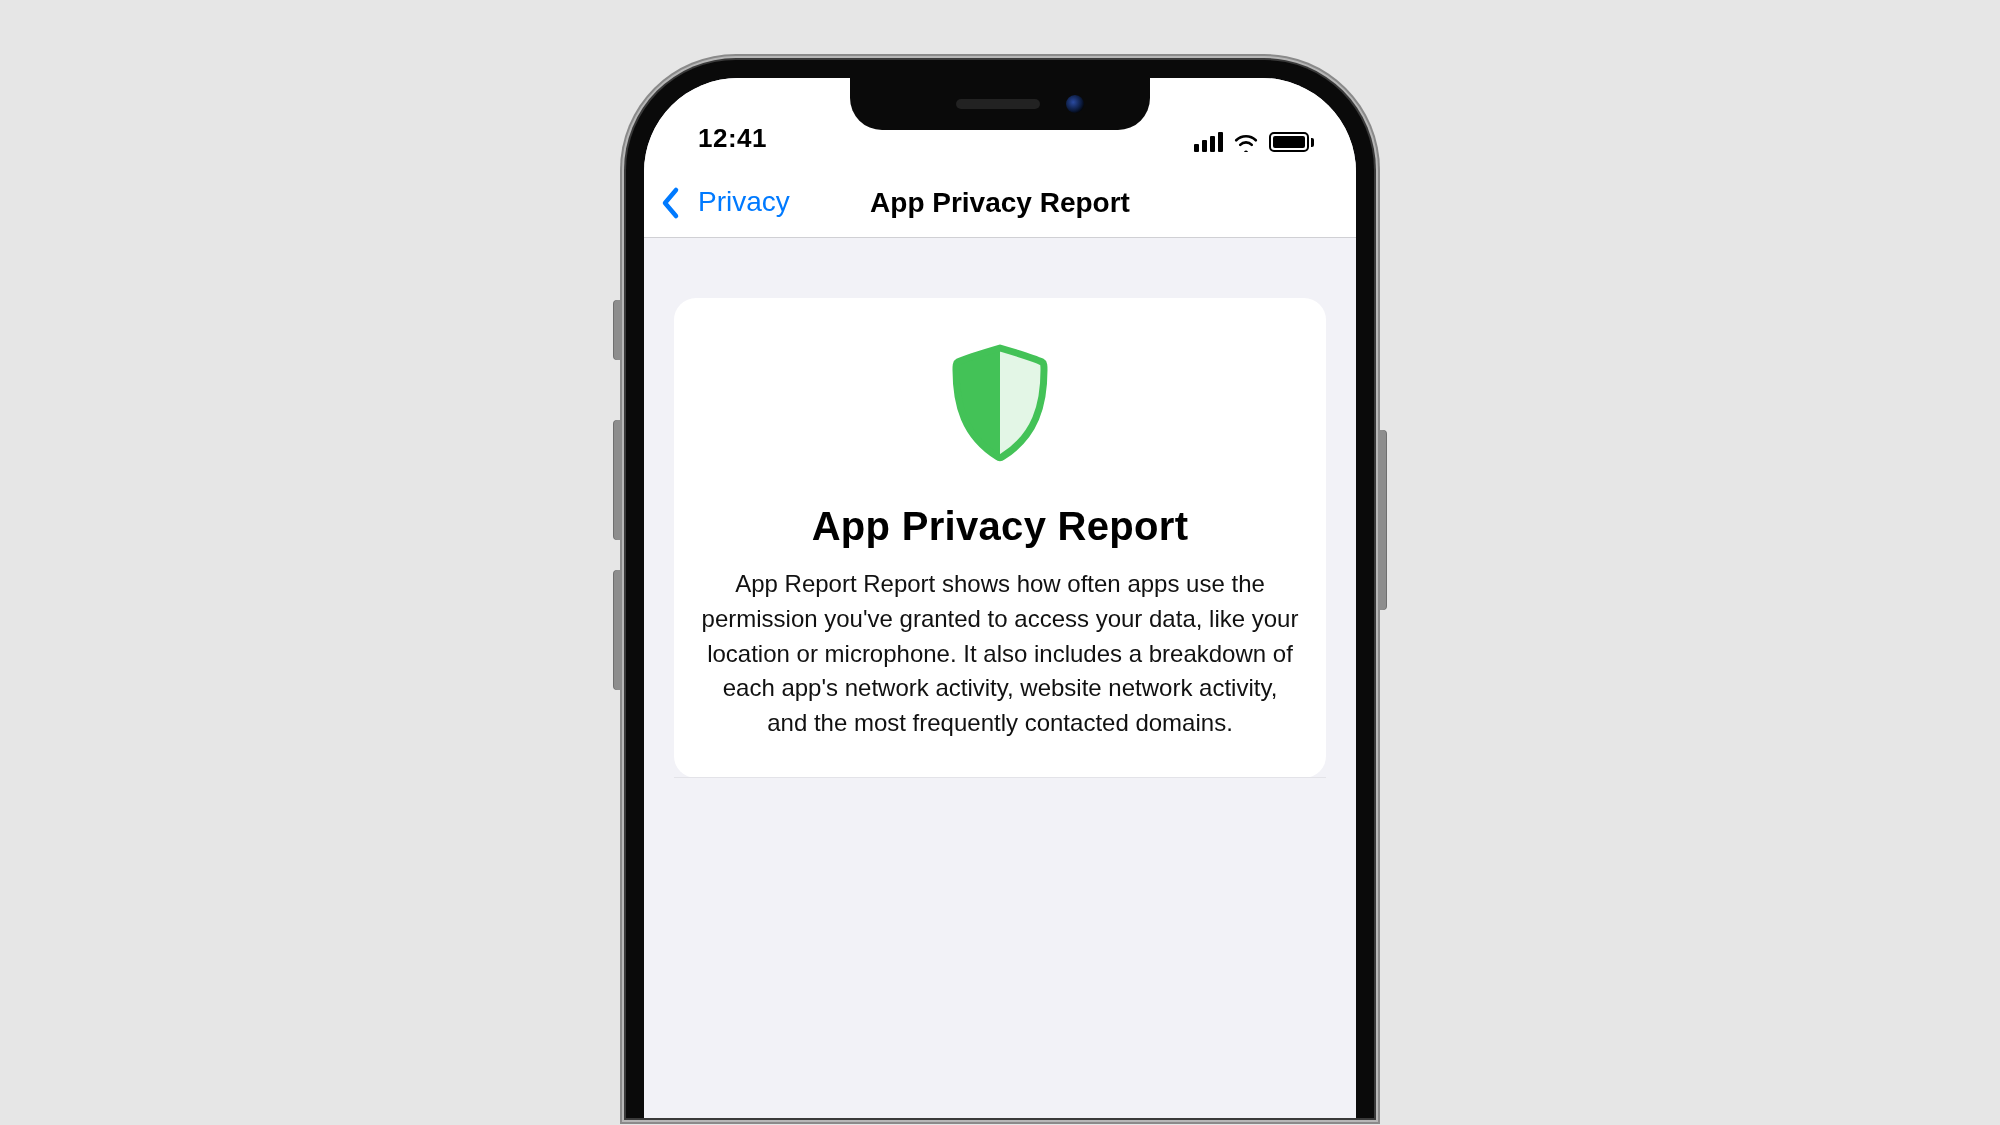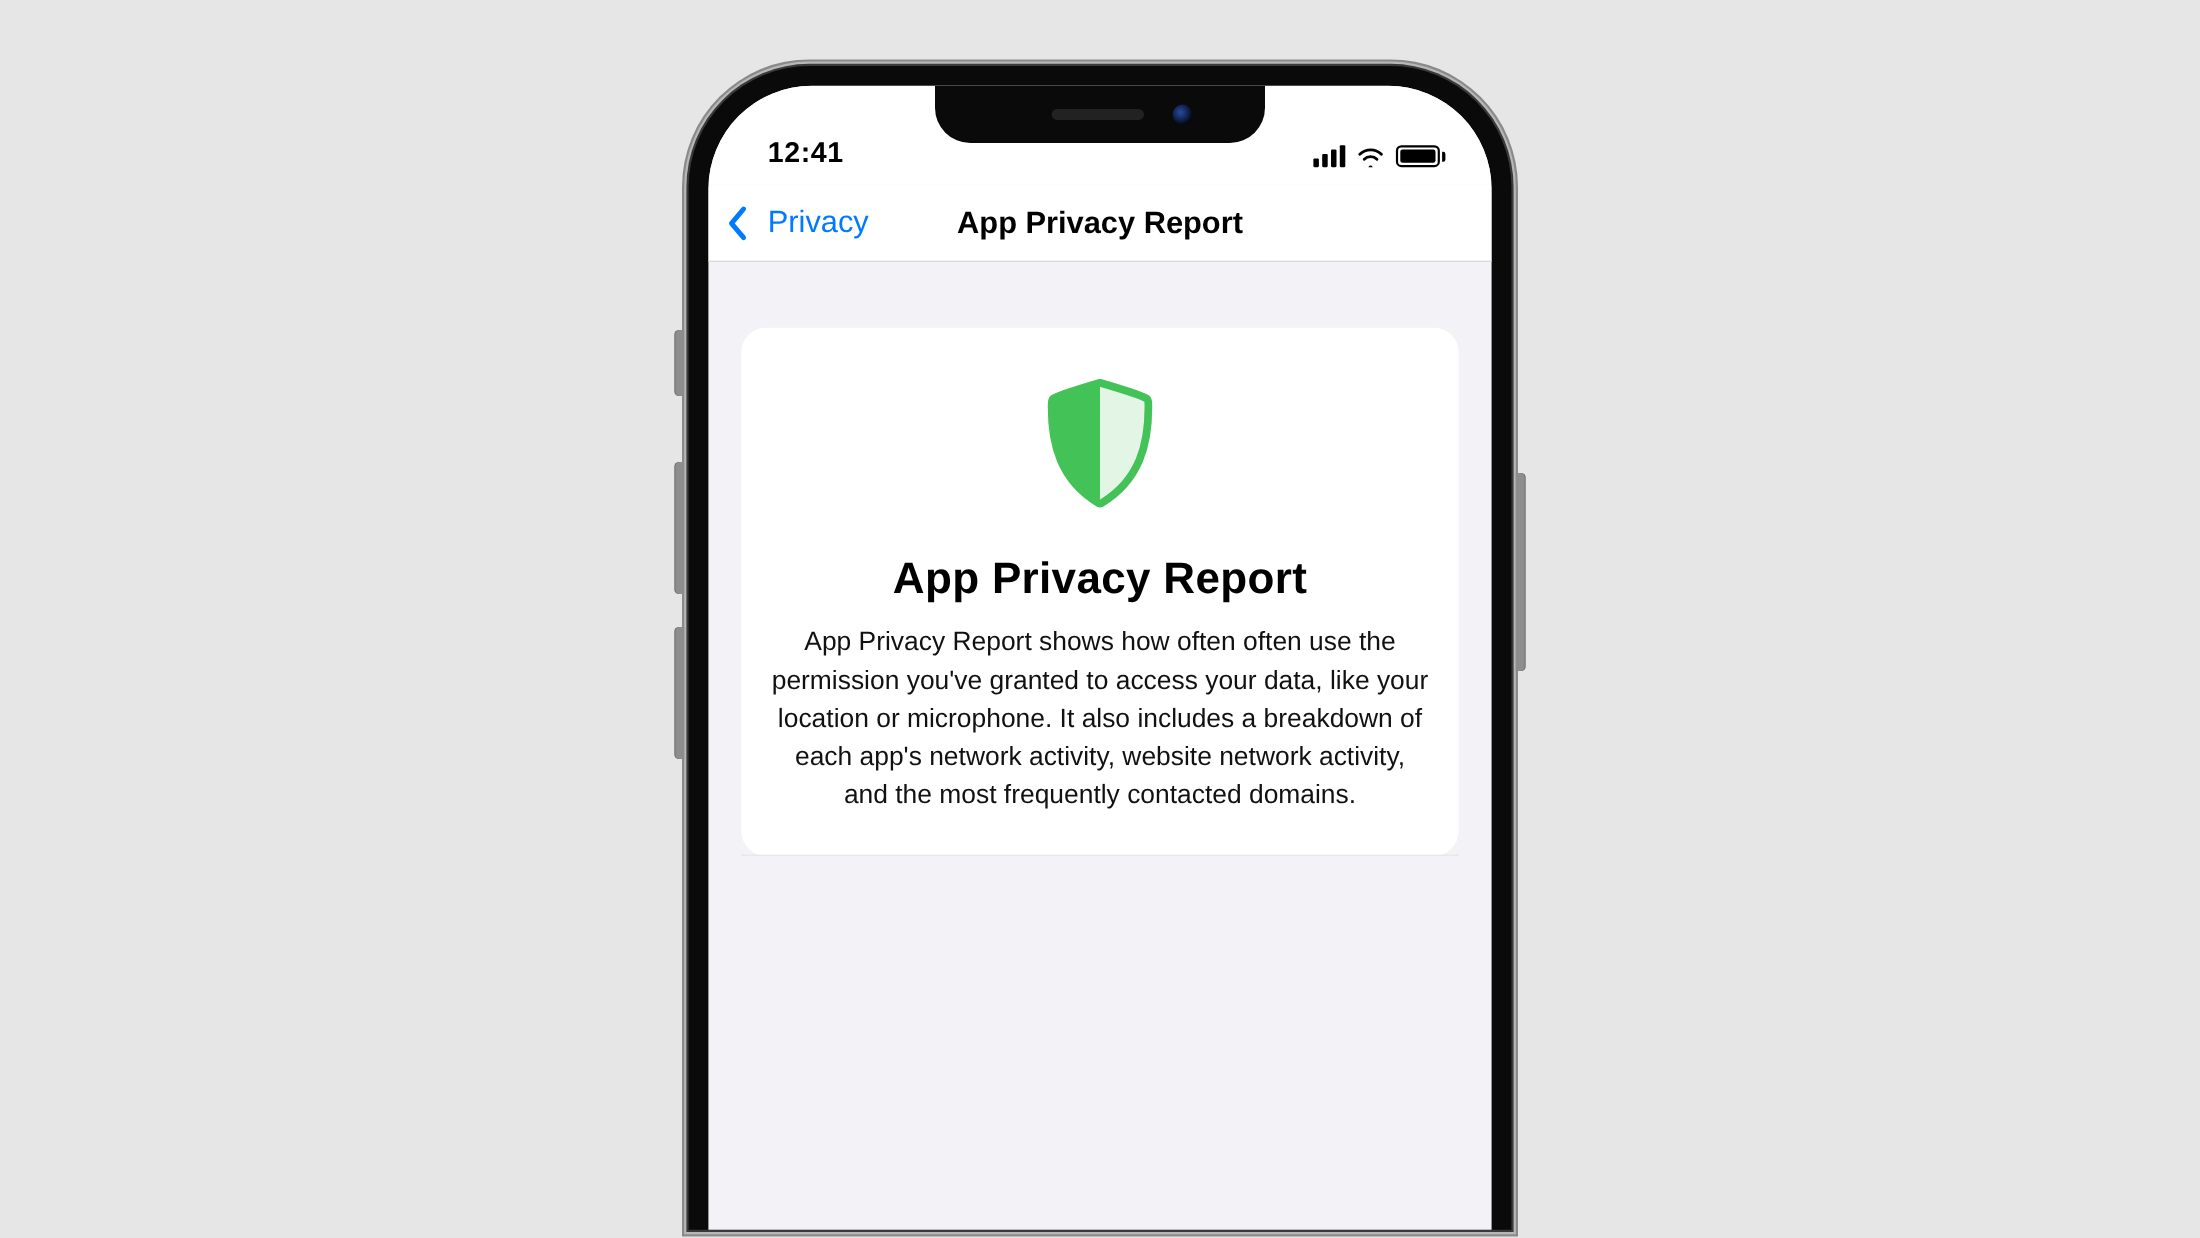--- a/index.html
+++ b/index.html
@@ -172,21 +172,21 @@
 
         <div class="shield-wrap">
           <svg width="100" height="118" viewBox="0 0 100 118">
             <path d="M50 4 C50 4 84 14 92 18 C94 19 94 22 94 26 C94 60 86 92 52 113 C51 114 49 114 48 113 C14 92 6 60 6 26 C6 22 6 19 8 18 C16 14 50 4 50 4 Z" fill="#43c257"></path>
             <path d="M50 4 C50 4 84 14 92 18 C94 19 94 22 94 26 C94 60 86 92 52 113 C51 114 50 114 50 113 L50 4 Z" fill="#ffffff" fill-opacity="0.85"></path>
             <path d="M50 4 C50 4 84 14 92 18 C94 19 94 22 94 26 C94 60 86 92 52 113 C51 114 49 114 48 113 C14 92 6 60 6 26 C6 22 6 19 8 18 C16 14 50 4 50 4 Z" fill="none" stroke="#43c257" stroke-width="7" stroke-linejoin="round"></path>
           </svg>
         </div>
 
         <div class="card-title">App Privacy Report</div>
-        <div class="card-desc">App Privacy Report shows how often often use the permission you've granted to access your data, like your location or microphone. It also includes a breakdown of each app's network activity, website network activity, and the most frequently contacted domains.</div>
+        <div class="card-desc">App Report Report shows how often apps use the permission you've granted to access your data, like your location or microphone. It also includes a breakdown of each app's network activity, website network activity, and the most frequently contacted domains.</div>
 
         <div class="divider"></div>
 
 
       </div>
     </div>
 
   </div>
 </div>
 

